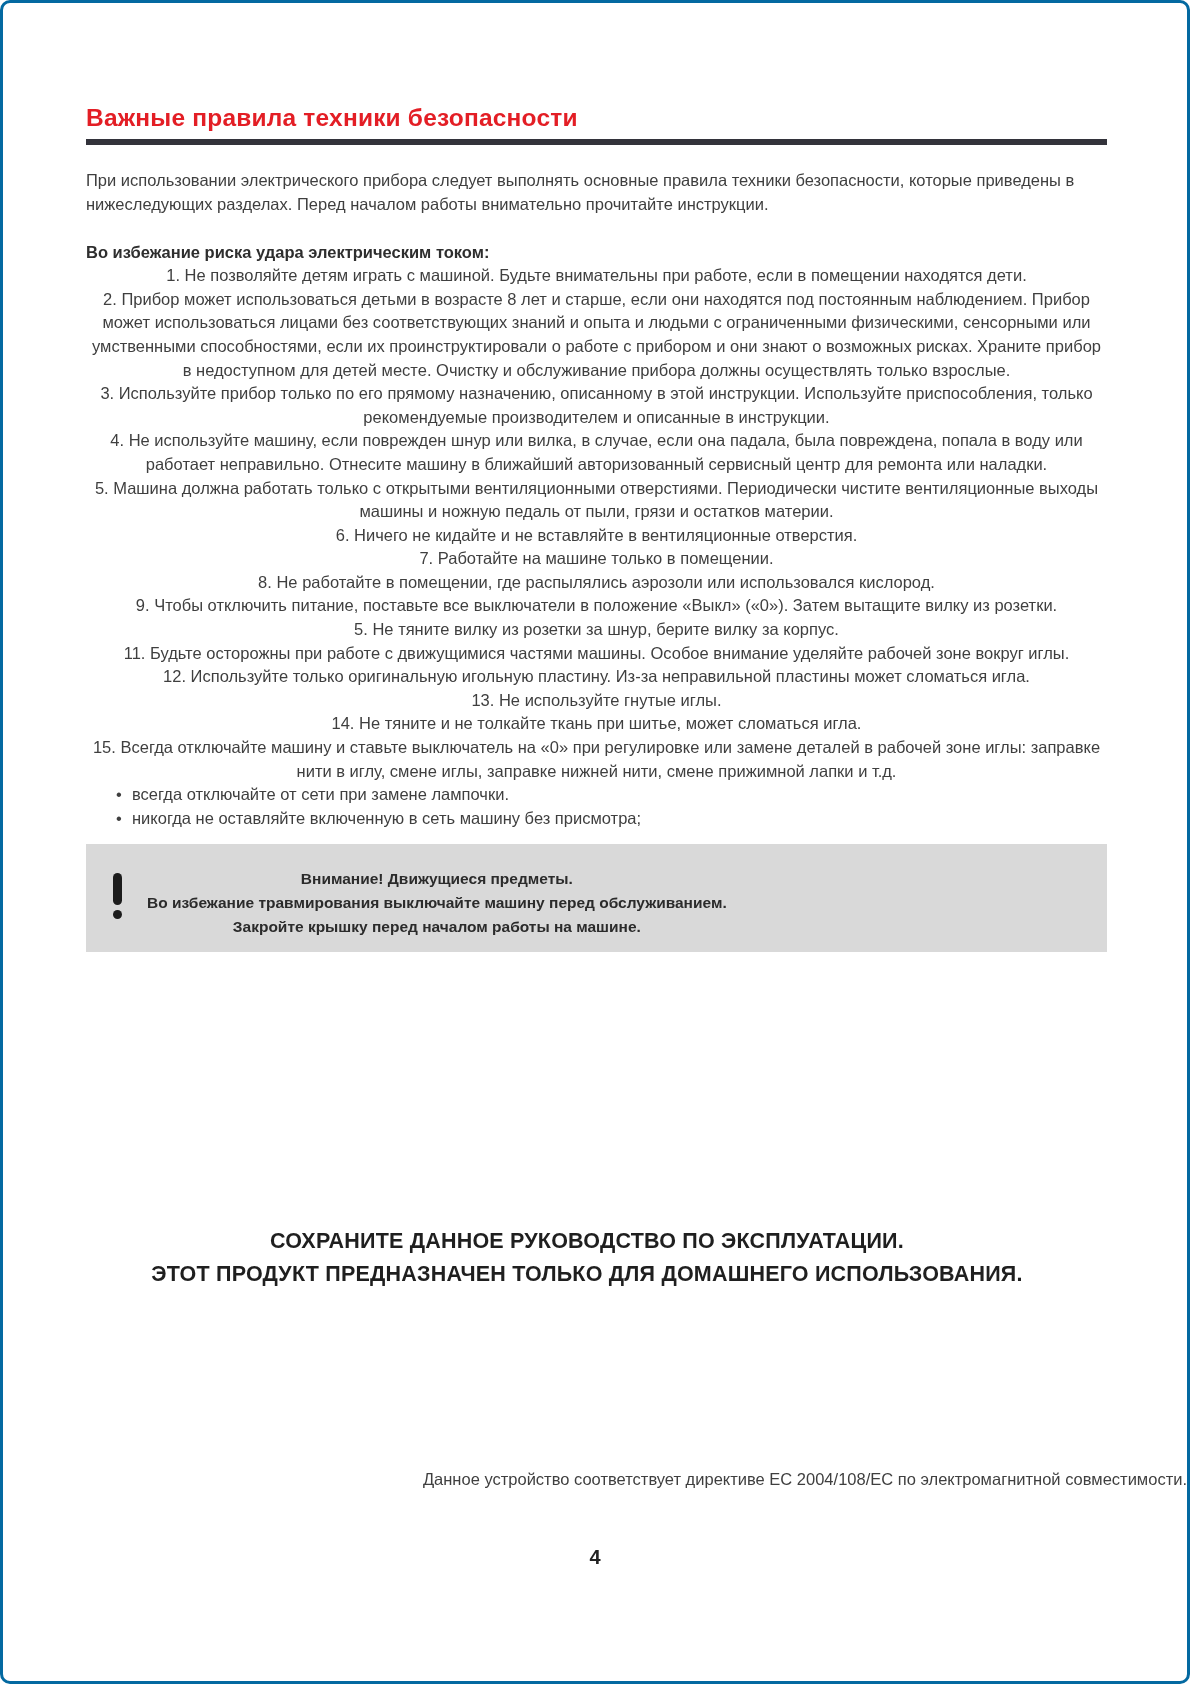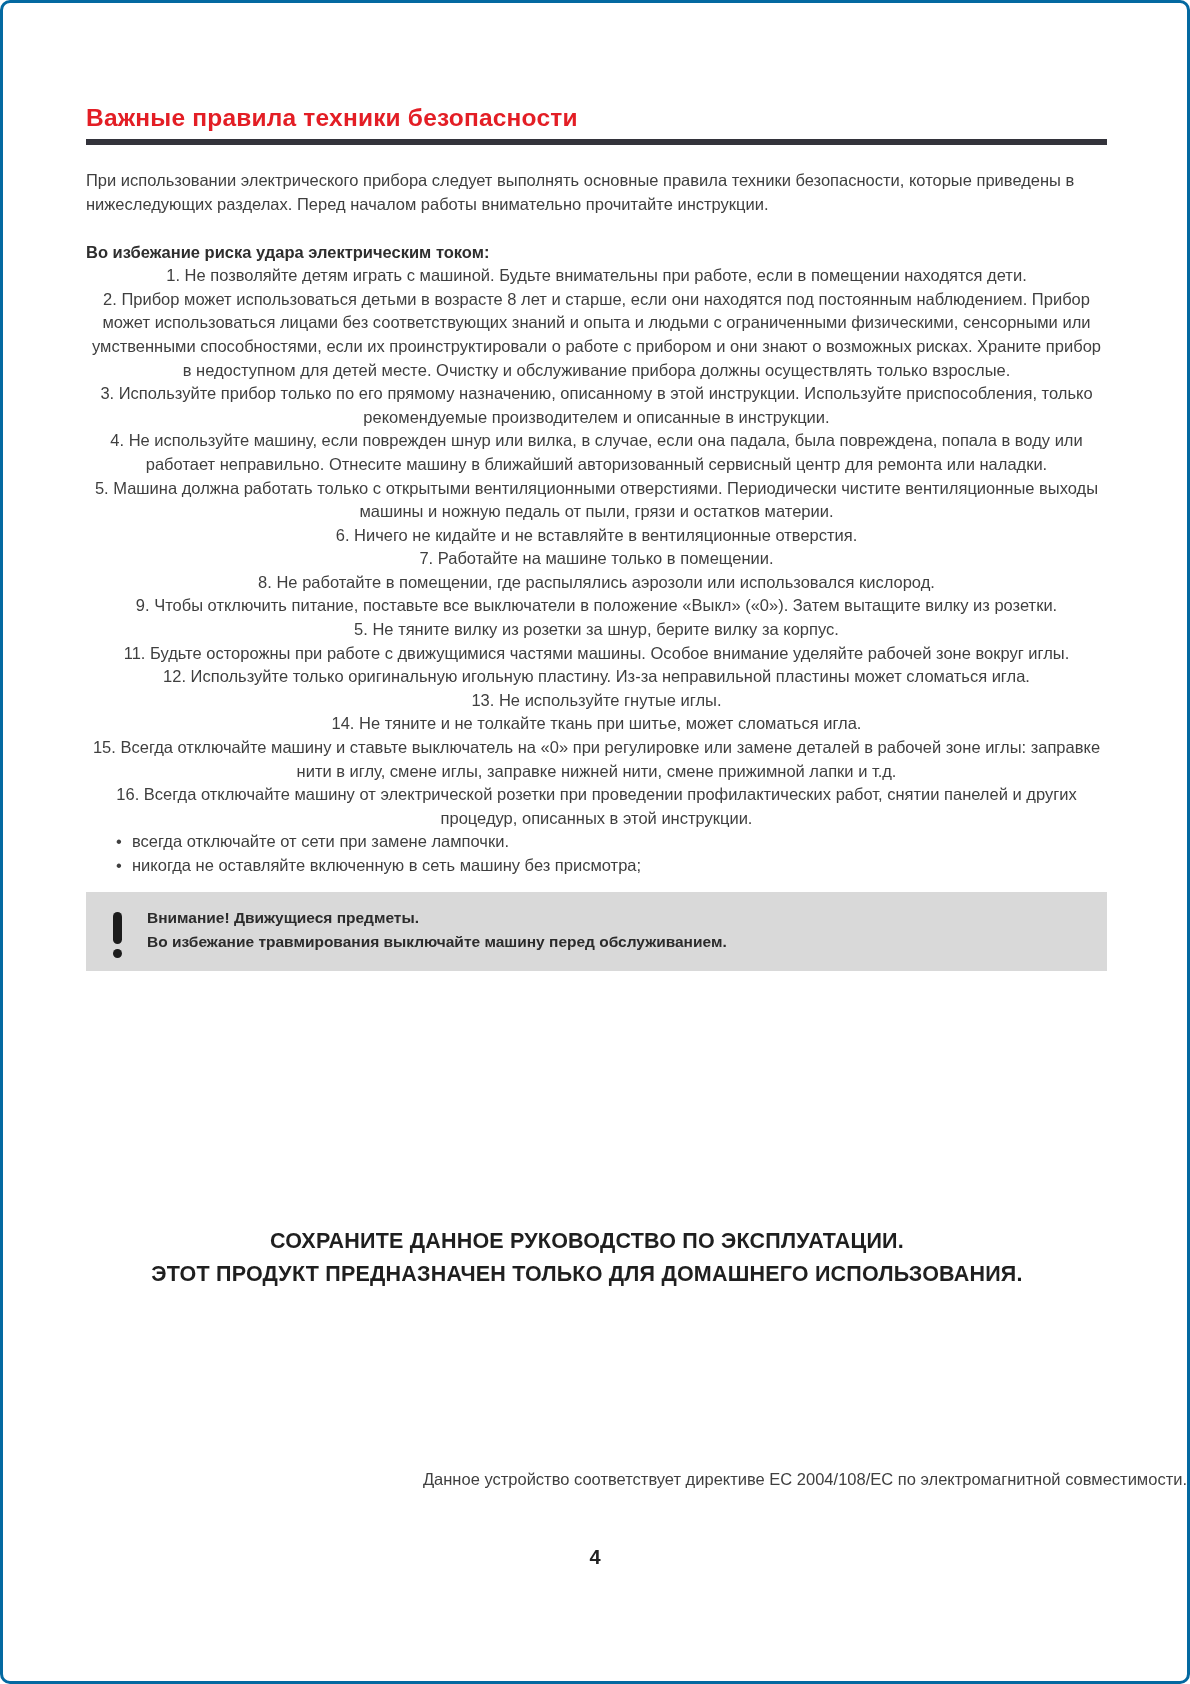--- a/index.html
+++ b/index.html
@@ -61,22 +61,23 @@
   .bullets li::before {
     content: "\2022";
     position: absolute;
     left: 0;
   }
   .warning-box {
     margin-top: 14px;
     background: #d9d9d9;
     display: flex;
     align-items: flex-start;
-    padding: 14px 20px 13px 18px;
+    padding: 23px 20px 13px 18px;
     box-sizing: border-box;
+    text-align: center;
   }
   .warning-icon {
     width: 26px;
     padding-top: 6px;
     display: flex;
     flex-direction: column;
     align-items: center;
     flex: 0 0 auto;
   }
   .warning-icon .bar {
@@ -153,35 +154,35 @@
       <p class="item">6. Ничего не кидайте и не вставляйте в вентиляционные отверстия.</p>
       <p class="item">7. Работайте на машине только в помещении.</p>
       <p class="item">8. Не работайте в помещении, где распылялись аэрозоли или использовался кислород.</p>
       <p class="item">9. Чтобы отключить питание, поставьте все выключатели в положение «Выкл» («0»). Затем вытащите вилку из розетки.</p>
       <p class="item">5. Не тяните вилку из розетки за шнур, берите вилку за корпус.</p>
       <p class="item">11. Будьте осторожны при работе с движущимися частями машины. Особое внимание уделяйте рабочей зоне вокруг иглы.</p>
       <p class="item">12. Используйте только оригинальную игольную пластину. Из-за неправильной пластины может сломаться игла.</p>
       <p class="item">13. Не используйте гнутые иглы.</p>
       <p class="item">14. Не тяните и не толкайте ткань при шитье, может сломаться игла.</p>
       <p class="item">15. Всегда отключайте машину и ставьте выключатель на «0» при регулировке или замене деталей в рабочей зоне иглы: заправке нити в иглу, смене иглы, заправке нижней нити, смене прижимной лапки и т.д.</p>
-      <p class="item">16. Всегда отключайте машину от электрической розетки при проведении профилактических работ, снятии панелей и других процедур, описанных в этой инструкции.</p>
       <ul class="bullets">
         <li>всегда отключайте от сети при замене лампочки.</li>
         <li>никогда не оставляйте включенную в сеть машину без присмотра;</li>
       </ul>
     </div>
 
     <div class="warning-box">
       <div class="warning-icon">
         <div class="bar"></div>
         <div class="dot"></div>
       </div>
       <div class="warning-text">
         <div>Внимание! Движущиеся предметы.</div>
         <div>Во избежание травмирования выключайте машину перед обслуживанием.</div>
+        <div>Закройте крышку перед началом работы на машине.</div>
       </div>
     </div>
 
   </div>
 
   <div class="save-notice">
     <div>СОХРАНИТЕ ДАННОЕ РУКОВОДСТВО ПО ЭКСПЛУАТАЦИИ.</div>
     <div>ЭТОТ ПРОДУКТ ПРЕДНАЗНАЧЕН ТОЛЬКО ДЛЯ ДОМАШНЕГО ИСПОЛЬЗОВАНИЯ.</div>
   </div>
 

